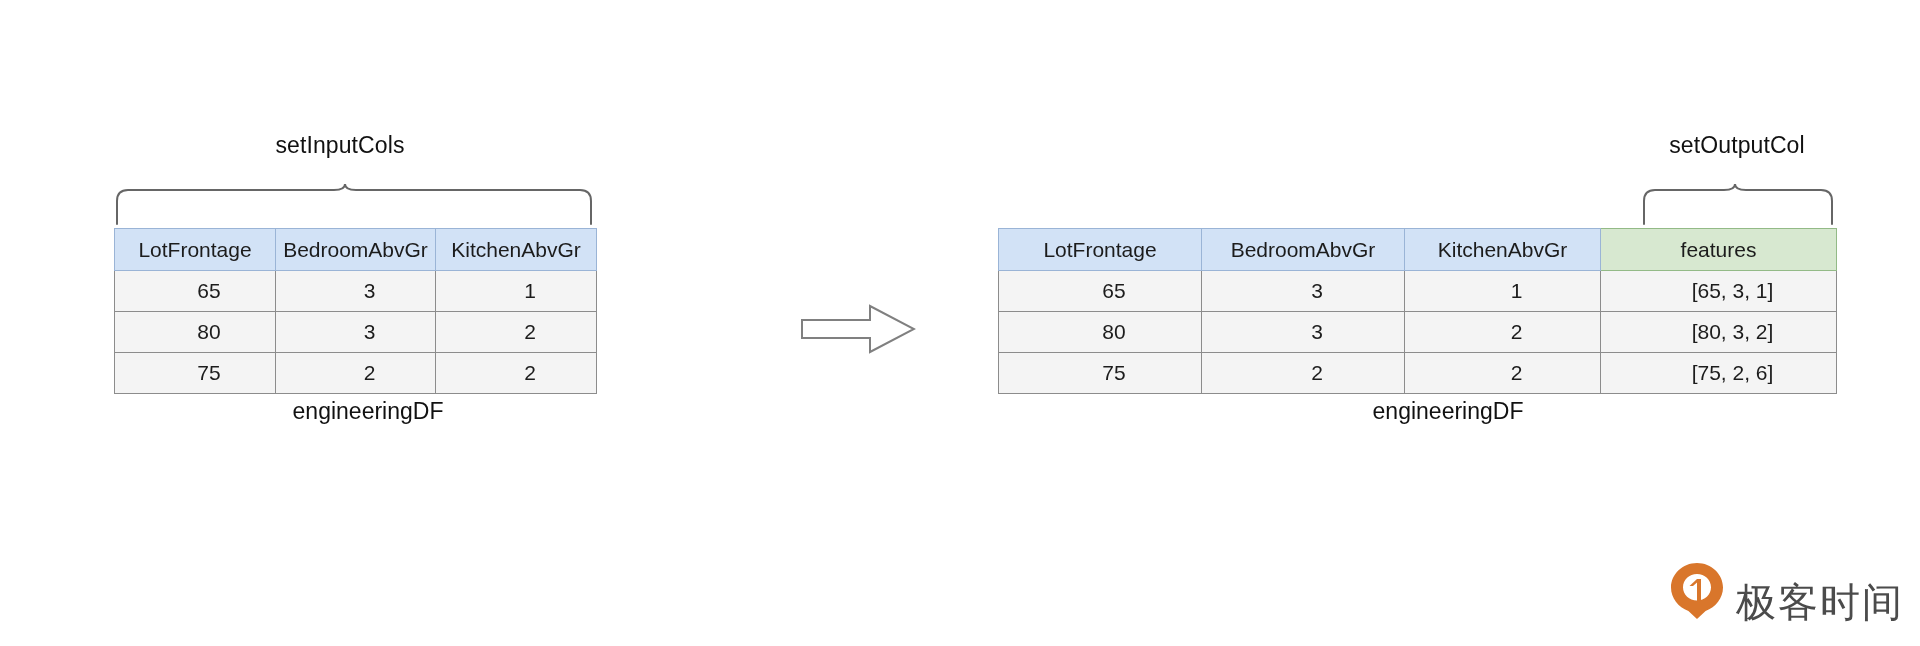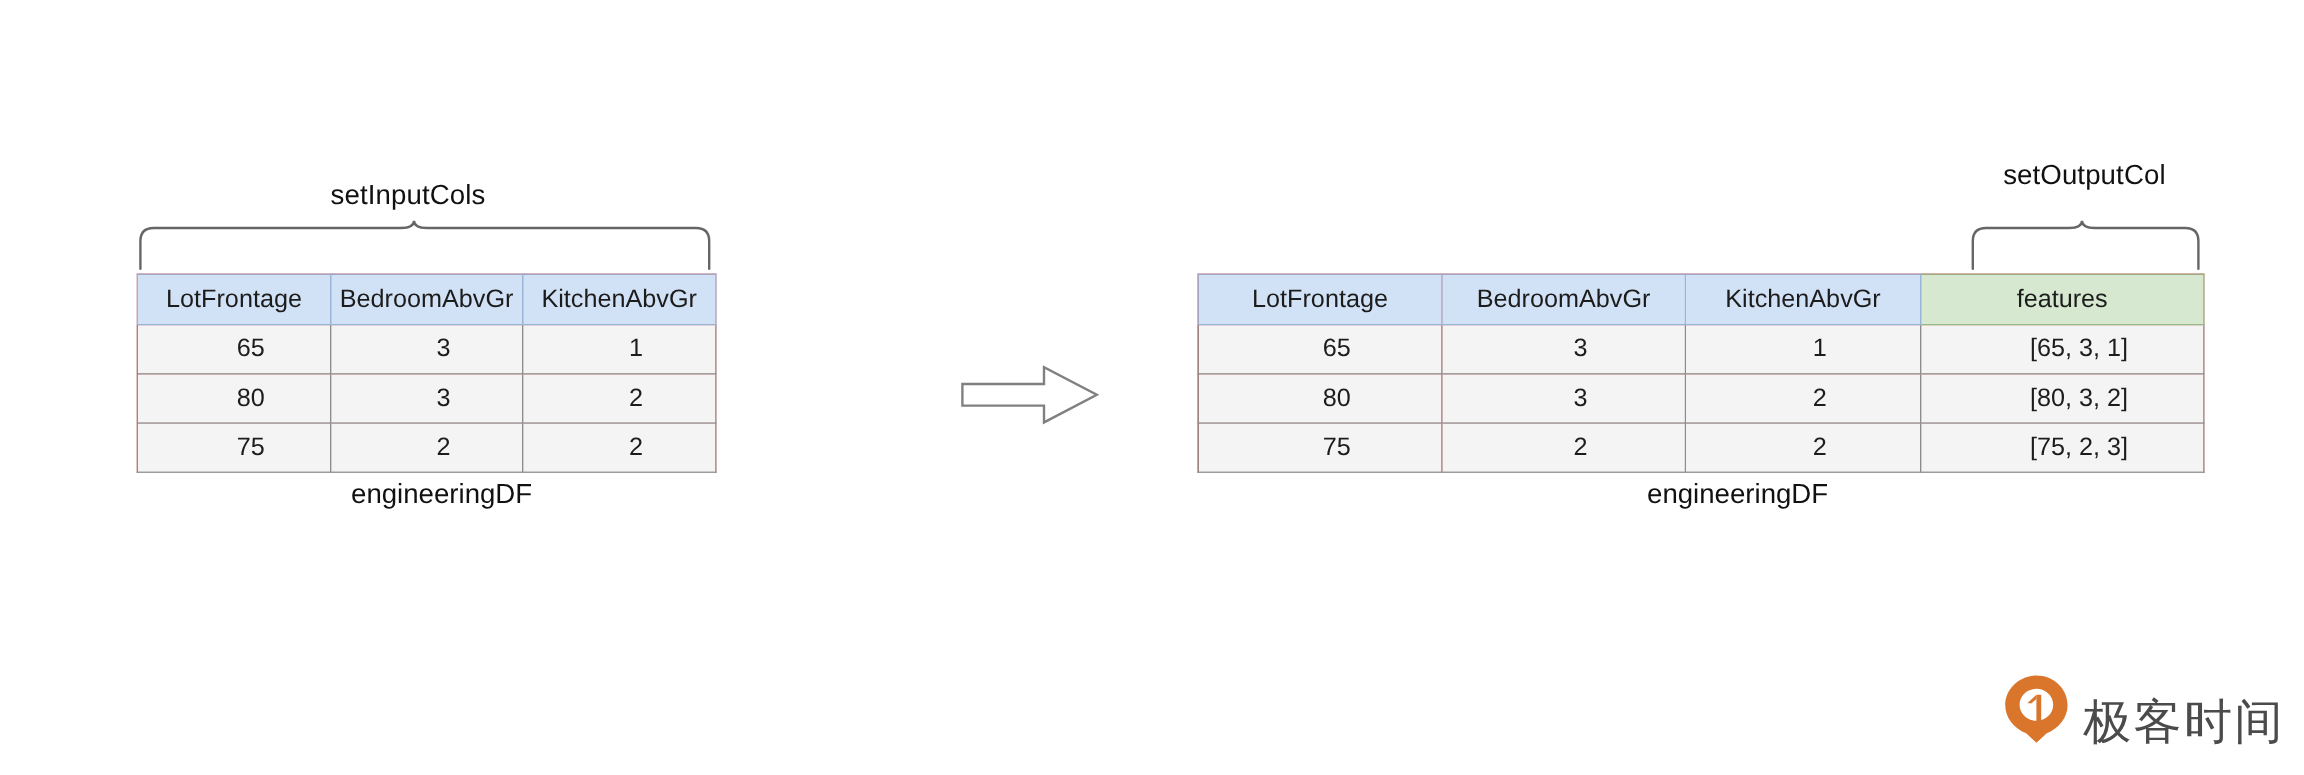--- a/index.html
+++ b/index.html
@@ -107,21 +107,21 @@
     font-family: "DejaVu Sans", sans-serif;
   }
 </style>
 </head>
 <body>
 
 <div class="canvas">
 
   <div class="group">
 
-    <div class="brace-label" style="left:340px; top:134px; transform:translateX(-50%);margin-top:17px;">setInputCols</div>
+    <div class="brace-label" style="left:340px; top:134px; transform:translateX(-50%);">setInputCols</div>
 
     <svg class="brace-svg" style="left:113px; top:184px;" width="482" height="40" viewBox="0 0 482 40">
       <path d="M4,40 L4,17 Q4,6 15,6 L221,6 Q232,6 232,0 Q232,6 243,6 L467,6 Q478,6 478,17 L478,40" fill="none" stroke="#666666" stroke-width="2" stroke-linecap="round"></path>
     </svg>
 
     <table class="df-table" style="left:114px; top:228px; width:482px;">
       <thead>
         <tr>
           <th class="hdr-blue" style="width:161px;">LotFrontage</th>
           <th class="hdr-blue" style="width:160px;">BedroomAbvGr</th>
@@ -181,21 +181,21 @@
         <tr>
           <td>80</td>
           <td>3</td>
           <td>2</td>
           <td>[80, 3, 2]</td>
         </tr>
         <tr>
           <td>75</td>
           <td>2</td>
           <td>2</td>
-          <td>[75, 2, 3]</td>
+          <td>[75, 2, 6]</td>
         </tr>
       </tbody>
     </table>
 
     <div class="caption" style="left:1420px; top:400px; transform:translateX(-50%);">engineeringDF</div>
   </div>
 
   <div class="watermark" style="left:1668px; top:560px;align-items:flex-end;">
     <svg width="58" height="62" viewBox="0 0 58 62">
       <path d="M29,3 C14.6,3 3,14.2 3,27.6 C3,38.2 10.2,47.2 20.4,51.1 L29,59 L37.6,51.1 C47.8,47.2 55,38.2 55,27.6 C55,14.2 43.4,3 29,3 Z

